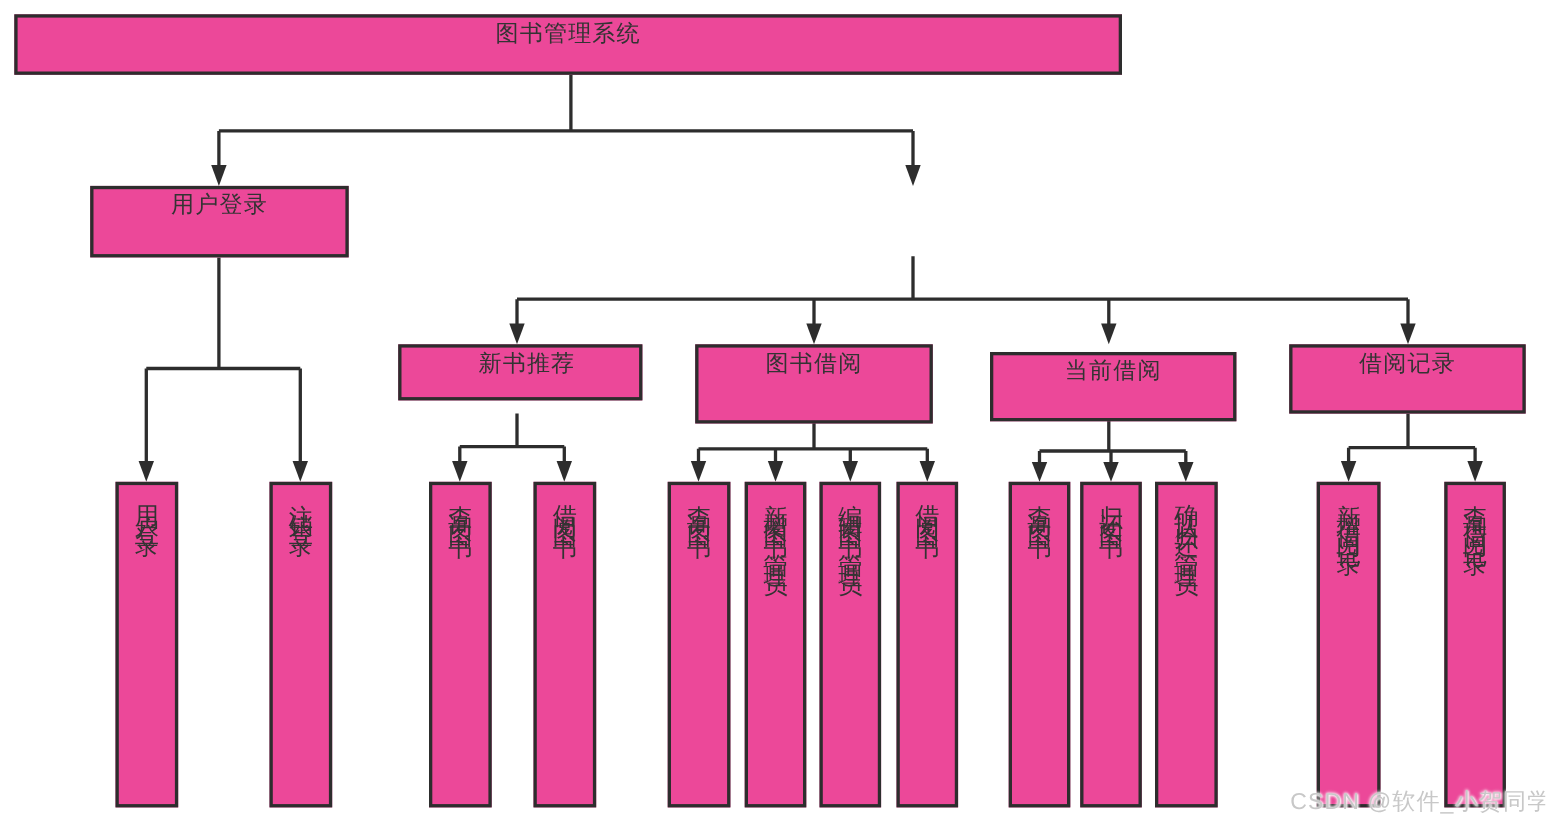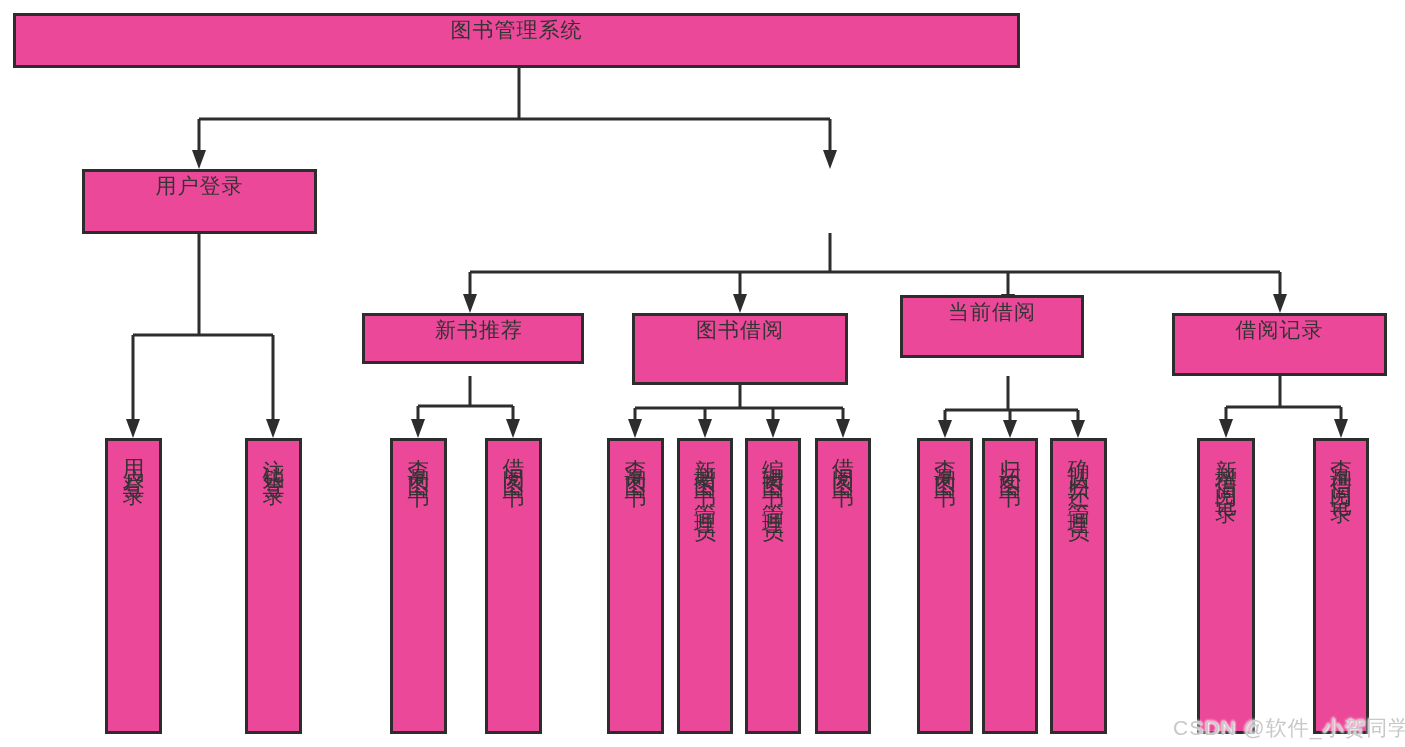--- a/index.html
+++ b/index.html
@@ -97,21 +97,21 @@
   <div class="node node-h" style="left:82px;top:169px;width:235px;height:65px;">
     <span>用户登录</span>
   </div>
 
   <div class="node node-h" style="left:362px;top:313px;width:222px;height:51px;padding-left:12px;">
     <span>新书推荐</span>
   </div>
   <div class="node node-h" style="left:632px;top:313px;width:216px;height:72px;">
     <span>图书借阅</span>
   </div>
-  <div class="node node-h" style="left:900px;top:295px;width:184px;height:63px;">
+  <div class="node node-h" style="left:900px;top:320px;width:224px;height:63px;">
     <span>当前借阅</span>
   </div>
   <div class="node node-h" style="left:1172px;top:313px;width:215px;height:63px;">
     <span>借阅记录</span>
   </div>
 
   <div class="node node-v" style="left:105px;top:438px;width:57px;height:296px;">
     <span class="vtext">用户登录</span>
   </div>
   <div class="node node-v" style="left:245px;top:438px;width:57px;height:296px;">

